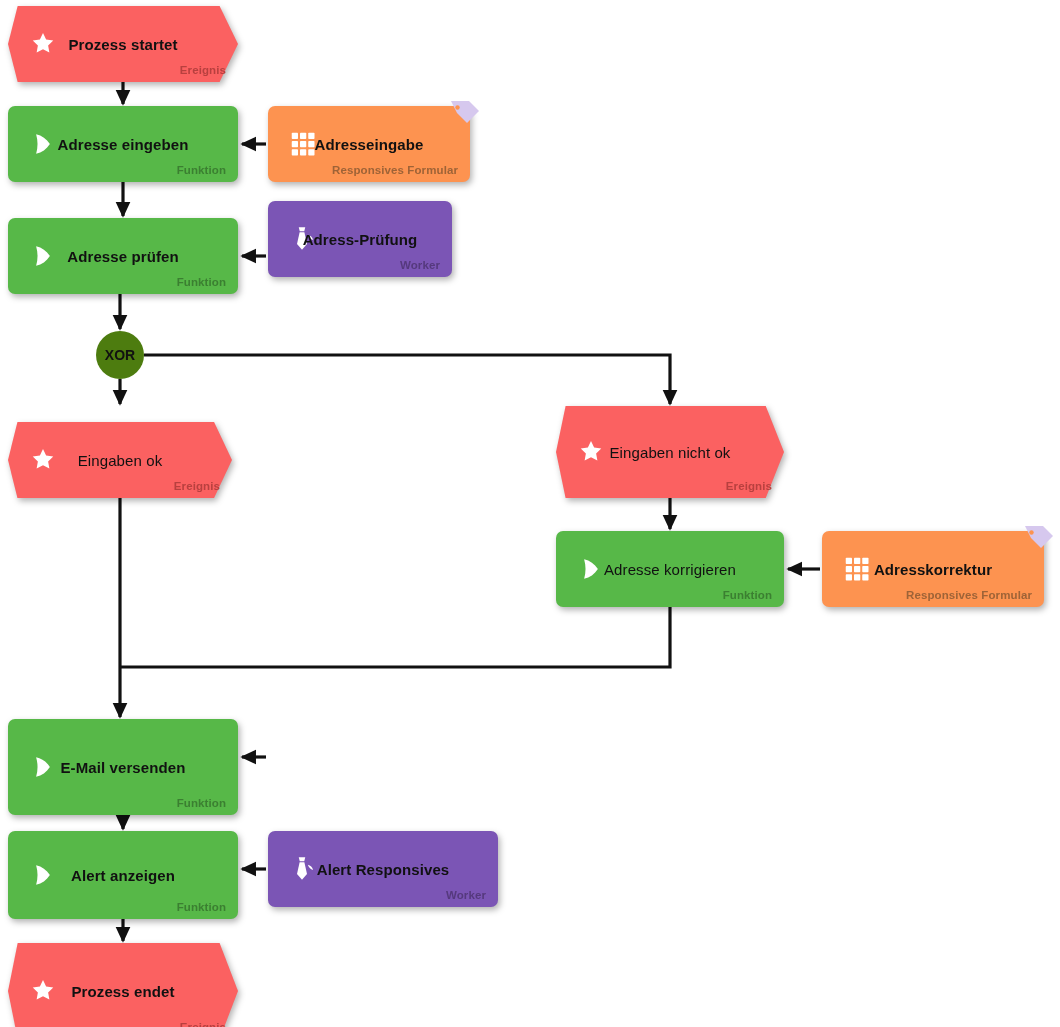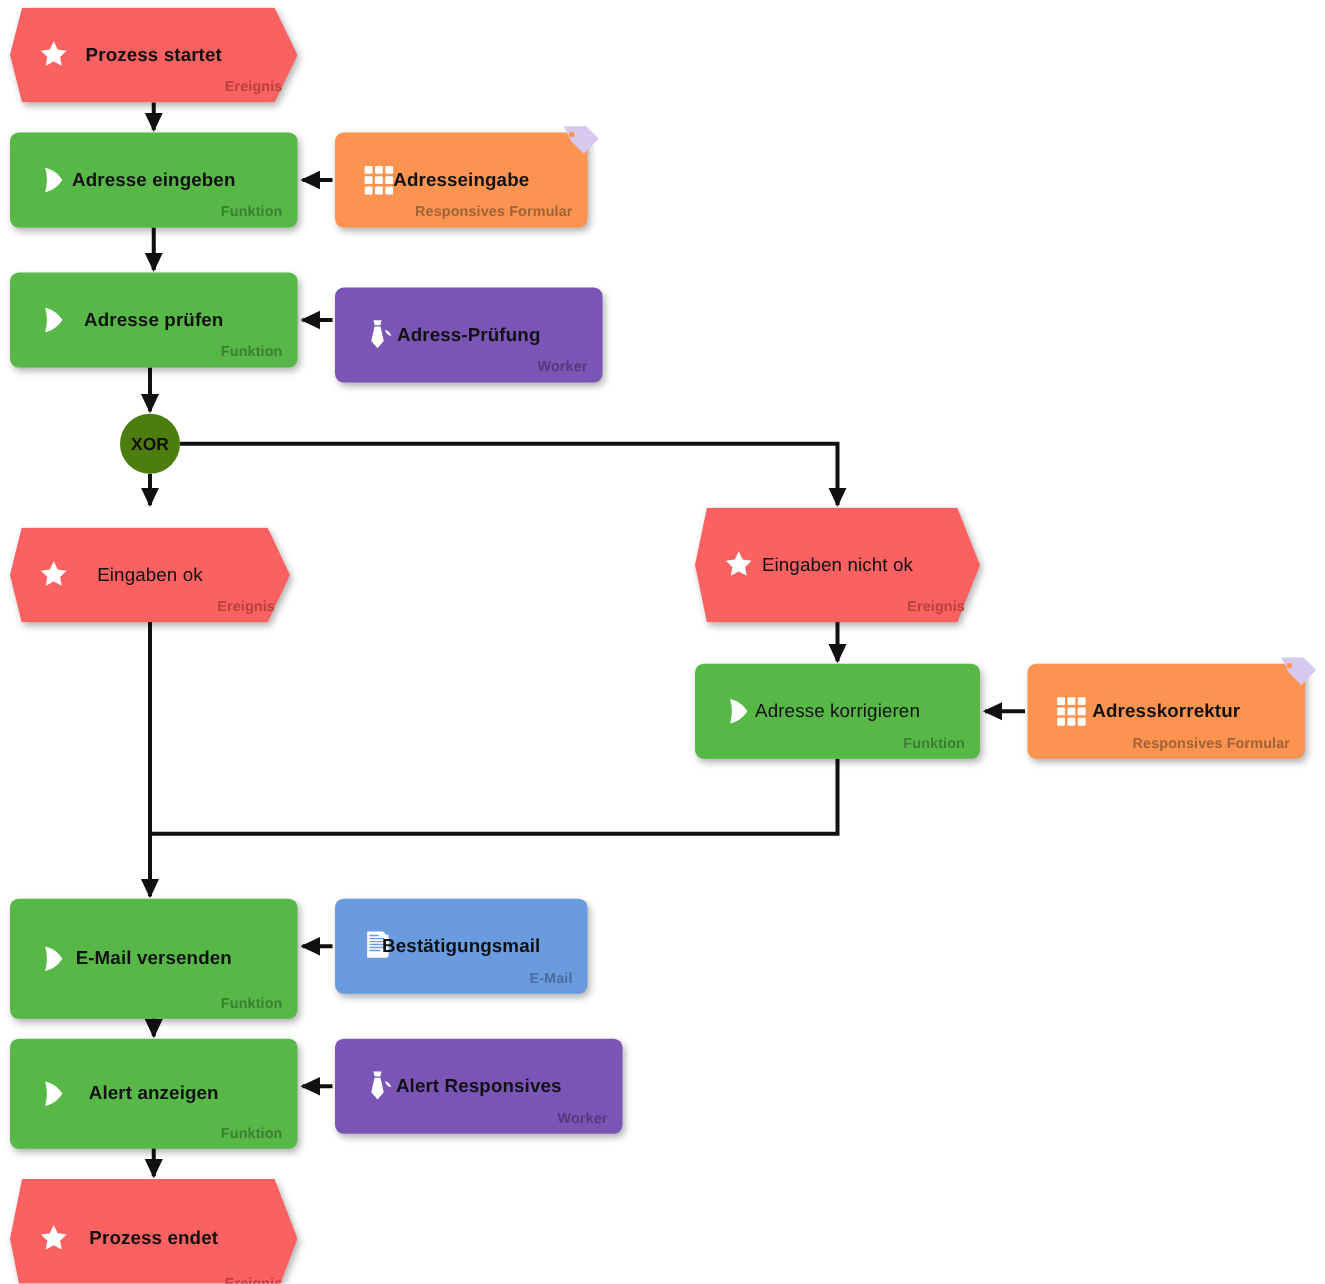--- a/index.html
+++ b/index.html
@@ -229,21 +229,21 @@
       </div>
     <div class="icon">
       <svg viewBox="0 0 24 24" width="30" height="30">
           <path fill="#ffffff" d="M6.5 4.2c4.6 1 8.3 3.6 11 7.8-2.7 4.2-6.4 6.8-11 7.8 1.5-5.2 1.5-10.4 0-15.6z"></path>
         </svg>
     </div>
     <div class="title">Adresse prüfen</div>
     <div class="subtitle">Funktion</div>
   </div>
 
-  <div class="node worker" style="left:268px; top:230px; width:214px; height:76px;">
+  <div class="node worker" style="left:268px; top:201px; width:184px; height:76px;">
     <div class="body">
         <div class="shape"></div>
       </div>
     <div class="icon">
       <svg viewBox="0 0 24 24" width="30" height="30">
         <g fill="#ffffff">
           <path d="M8.6 2.6h5.2l-.8 3.1H9.4z"></path>
           <path d="M9.3 6.6h3.8l2.1 9.3-4 4.6-4-4.6z"></path>
           <path d="M15.9 8.6c2.1.6 3.5 2 4.2 4.1-2.2-.5-3.6-1.9-4.2-4.1z"></path>
         </g>
@@ -327,41 +327,20 @@
       </div>
     <div class="icon">
       <svg viewBox="0 0 24 24" width="30" height="30">
           <path fill="#ffffff" d="M6.5 4.2c4.6 1 8.3 3.6 11 7.8-2.7 4.2-6.4 6.8-11 7.8 1.5-5.2 1.5-10.4 0-15.6z"></path>
         </svg>
     </div>
     <div class="title">E-Mail versenden</div>
     <div class="subtitle">Funktion</div>
   </div>
 
-  <div class="node mail" style="left:268px; top:719px; width:202px; height:76px;">
-    <div class="body">
-        <div class="shape"></div>
-      </div>
-    <div class="icon">
-      <svg viewBox="0 0 24 24" width="30" height="30">
-        <path fill="#ffffff" d="M9 4.6h9.4v13.8H9z" opacity=".85"></path>
-        <path fill="#ffffff" d="M4.6 2.6h10.2l2.8 2.8v13.9H4.6z"></path>
-        <g stroke="#699BDE" stroke-width="0.85" stroke-linecap="round">
-          <line x1="6.4" y1="5.1" x2="11.6" y2="5.1"></line>
-          <line x1="6.4" y1="7.1" x2="15.2" y2="7.1"></line>
-          <line x1="6.4" y1="9.0" x2="15.2" y2="9.0"></line>
-          <line x1="6.4" y1="10.9" x2="15.2" y2="10.9"></line>
-          <line x1="6.4" y1="12.8" x2="15.2" y2="12.8"></line>
-          <line x1="6.4" y1="14.7" x2="12.6" y2="14.7"></line>
-        </g>
-      </svg>
-    </div>
-    <div class="title">Bestätigungsmail</div>
-    <div class="subtitle">E-Mail</div>
-  </div>
 
   <div class="node fn" style="left:8px; top:831px; width:230px; height:88px;">
     <div class="body">
         <div class="shape"></div>
       </div>
     <div class="icon">
       <svg viewBox="0 0 24 24" width="30" height="30">
           <path fill="#ffffff" d="M6.5 4.2c4.6 1 8.3 3.6 11 7.8-2.7 4.2-6.4 6.8-11 7.8 1.5-5.2 1.5-10.4 0-15.6z"></path>
         </svg>
     </div>

